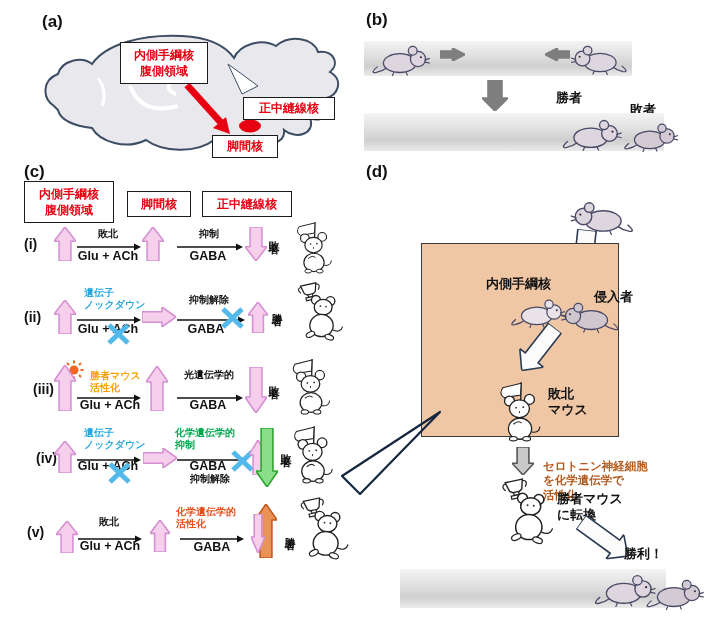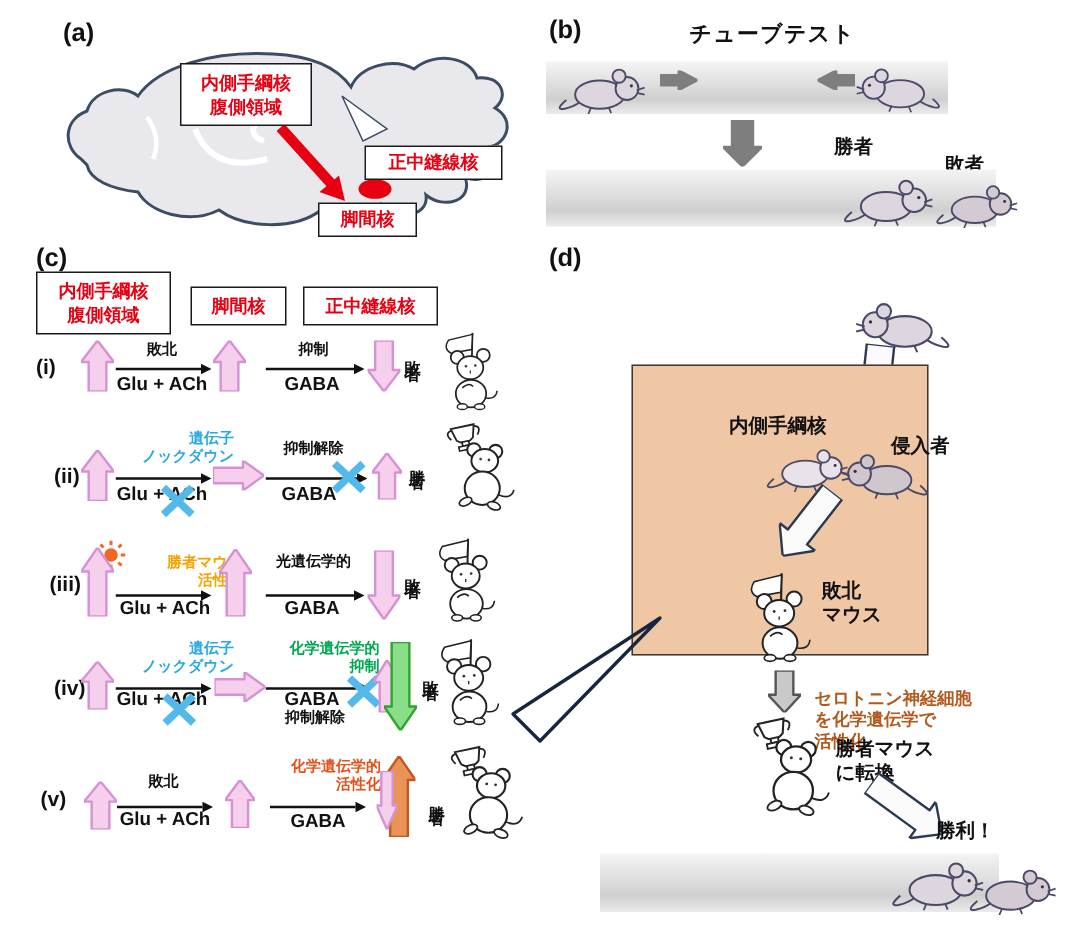--- a/index.html
+++ b/index.html
@@ -5,21 +5,21 @@
   html,body{margin:0;padding:0;background:#fff;}
   #fig{position:relative;width:720px;height:623px;background:#fff;overflow:hidden;
        font-family:"Liberation Sans","DejaVu Sans",sans-serif;color:#111;}
   .abs{position:absolute;}
   .panel-label{font-size:17px;font-weight:bold;}
   .redbox{border:1.6px solid #1a1a1a;background:#fff;color:#e60012;font-weight:bold;
           font-size:12px;line-height:1.35;text-align:center;white-space:pre-line;
           display:flex;align-items:center;justify-content:center;}
   .rowid{font-size:14px;font-weight:bold;}
   .steptop{font-size:10px;font-weight:bold;text-align:center;line-height:1.1;white-space:pre-line;}
-  .note{font-size:10px;font-weight:bold;text-align:right;line-height:1.15;white-space:pre-line;}
+  .note{font-size:10px;font-weight:bold;text-align:left;line-height:1.15;white-space:pre-line;}
   .stepbot{font-size:12.5px;font-weight:bold;text-align:center;white-space:nowrap;}
   .outcome{font-size:11px;font-weight:bold;writing-mode:vertical-rl;text-orientation:upright;
            line-height:1;letter-spacing:2px;}
   .c-cyan{color:#2aa9e0;}
   .c-yellow{color:#f5a300;}
   .c-green{color:#00a84f;}
   .c-orangered{color:#e4511d;}
   .c-brown{color:#b25a1e;}
   .tube{background:linear-gradient(180deg,#f4f4f4 0%,#dedede 45%,#cfcfcf 72%,#ebebeb 100%);}
   .dbox{background:#f0c7a5;border:1.6px solid #3a3a3a;}
@@ -94,21 +94,20 @@
       <ellipse cx="212" cy="98" rx="11" ry="6.5" fill="#e60012"></ellipse>
     </g>
   </svg>
 
   <div class="abs redbox" style="left:120px;top:42px;width:86px;height:40px">内側手綱核
 腹側領域</div>
   <div class="abs redbox" style="left:243px;top:97px;width:90px;height:21px">正中縫線核</div>
   <div class="abs redbox" style="left:212px;top:135px;width:64px;height:21px">脚間核</div>
 
   <div class="abs panel-label" style="left:366px;top:10px">(b)</div>
-  <div class="abs b-title" style="left:450px;top:13px;width:130px">チューブテスト</div>
 
   <div class="abs tube" style="left:364px;top:41px;width:268px;height:35px"></div>
   <svg class="abs" style="left:364px;top:42px" width="74" height="34" viewBox="0 0 100 58" fill="#ded6de">
       <use href="#m-side"></use>
     </svg>
   <span class="abs barrow" style="left:440px;top:47px"><svg width="25" height="13" viewBox="0 0 25 13">
         <polygon points="25.0,6.5 12.5,0.0 12.5,3.1 0.0,3.1 0.0,9.9 12.5,9.9 12.5,13.0" fill="#7e7e7e" stroke="#7e7e7e" stroke-width="1.6" stroke-linejoin="round"></polygon>
       </svg></span>
   <span class="abs barrow" style="left:545px;top:47px"><svg width="25" height="13" viewBox="0 0 25 13">
         <polygon points="0.0,6.5 12.5,0.0 12.5,3.1 25.0,3.1 25.0,9.9 12.5,9.9 12.5,13.0" fill="#7e7e7e" stroke="#7e7e7e" stroke-width="1.6" stroke-linejoin="round"></polygon>
@@ -160,21 +159,21 @@
     <span class="abs barrow" style="left:245px;top:227px"><svg width="22" height="34" viewBox="0 0 22 34">
           <polygon points="11.0,34.0 22.0,19.7 16.9,19.7 16.9,0.0 5.1,0.0 5.1,19.7 0.0,19.7" fill="#f6cfec" stroke="#d591d3" stroke-width="1.6" stroke-linejoin="round"></polygon>
         </svg></span>
     <div class="abs outcome" style="left:268px;top:232px">敗者</div>
     <svg class="abs" style="left:288px;top:220px" width="52" height="54" viewBox="0 0 90 112" fill="#ffffff">
         <use href="#m-flag"></use>
       </svg>
   </div>
 
   <div>
-    <div class="abs rowid" style="left:36px;top:309px">(ii)</div>
+    <div class="abs rowid" style="left:24px;top:309px">(ii)</div>
     <span class="abs barrow" style="left:54px;top:300px"><svg width="22" height="34" viewBox="0 0 22 34">
           <polygon points="11.0,0.0 22.0,14.3 16.9,14.3 16.9,34.0 5.1,34.0 5.1,14.3 0.0,14.3" fill="#f6cfec" stroke="#d591d3" stroke-width="1.6" stroke-linejoin="round"></polygon>
         </svg></span>
     <div class="abs note c-cyan" style="left:84px;top:287px;width:72px">遺伝子
 ノックダウン</div>
     <span class="abs rxn" style="left:77px;top:312px"><svg width="64" height="12" viewBox="0 0 64 12">
           <line x1="0" y1="6" x2="57" y2="6" stroke="#111" stroke-width="1.6"></line>
           <polygon points="57,2.5 64,6 57,9.5" fill="#111"></polygon>
         </svg></span>
     <div class="abs stepbot" style="left:76px;top:322px;width:64px">Glu + ACh</div>

